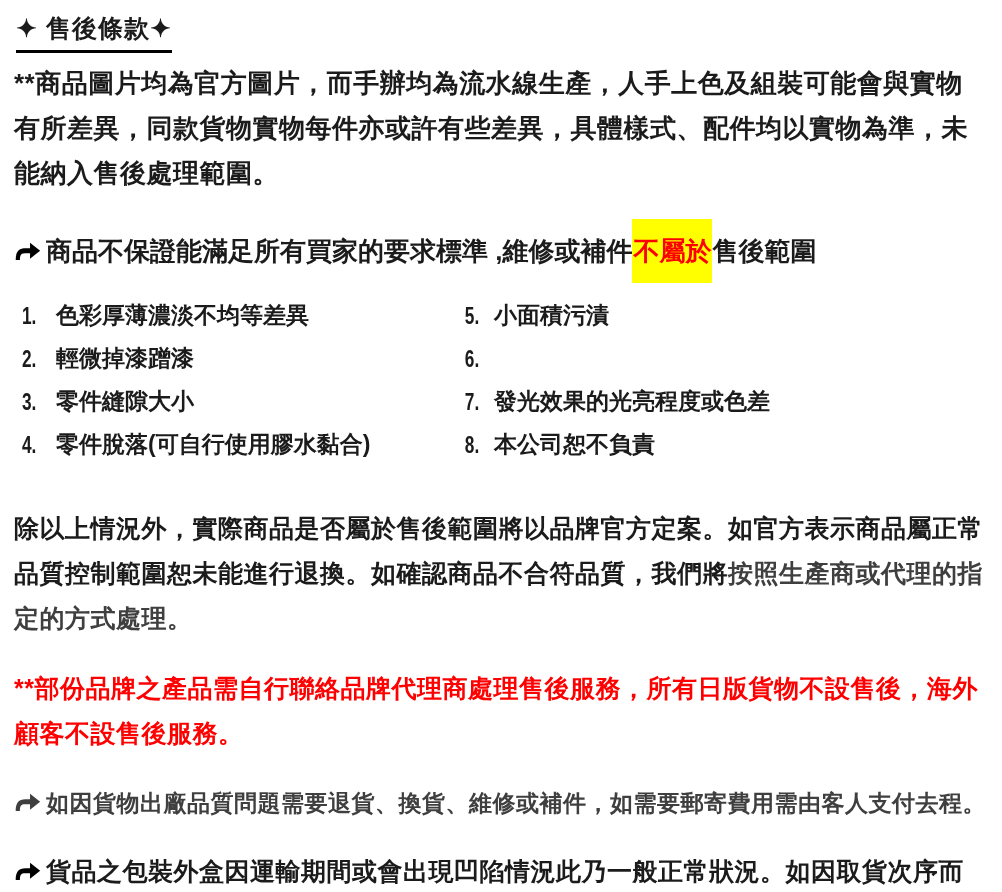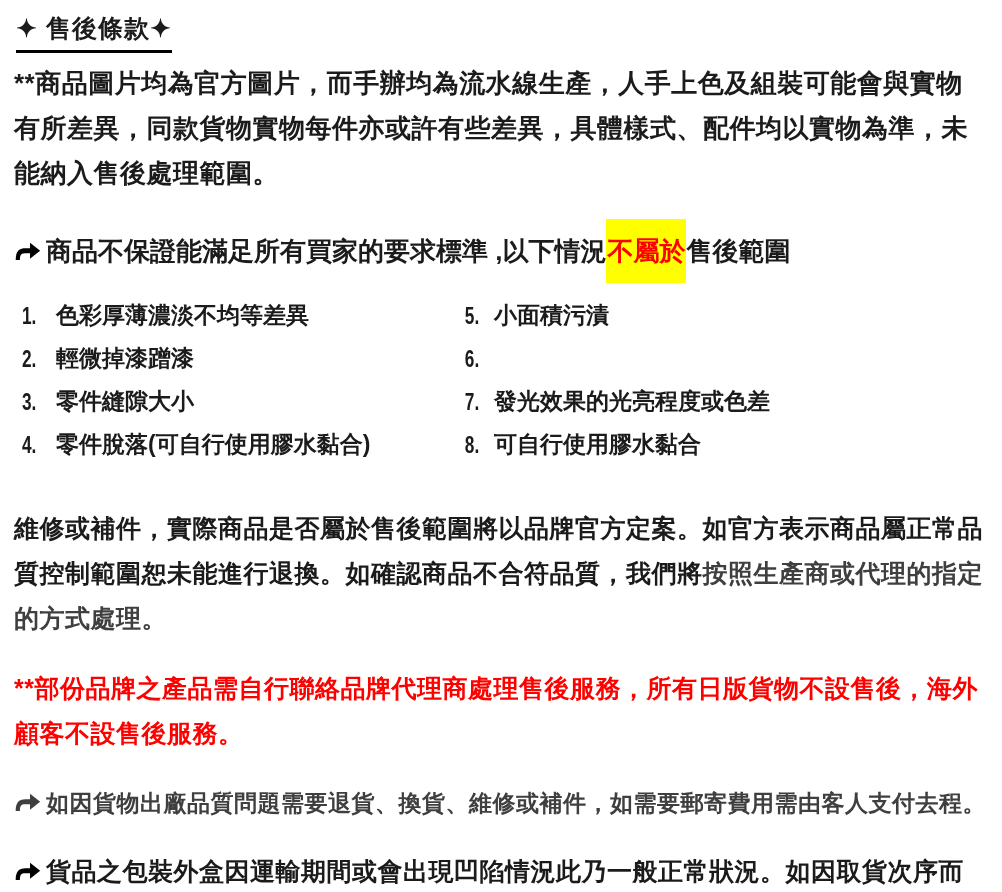--- a/index.html
+++ b/index.html
@@ -92,21 +92,21 @@
 
 <div class="page">
 
   <h1 class="title">✦ 售後條款✦</h1>
 
   <p class="intro">**商品圖片均為官方圖片，而手辦均為流水線生產，人手上色及組裝可能會與實物有所差異，同款貨物實物每件亦或許有些差異，具體樣式、配件均以實物為準，未能納入售後處理範圍。</p>
 
   <p class="notice">
     <svg class="arrow-icon" viewBox="0 0 32 24" xmlns="http://www.w3.org/2000/svg">
         <path d="M2 22 C2 12.5 5.5 8.2 13.5 8.2 L19 8.2 L19 1.5 L31 11 L19 20.5 L19 14.2 L13 14.2 C8.5 14.2 7 16 7 22 Z" fill="#000"></path>
-      </svg><span>商品不保證能滿足所有買家的要求標準 ,以下情況</span><span class="hl">不屬於</span><span>售後範圍</span>
+      </svg><span>商品不保證能滿足所有買家的要求標準 ,維修或補件</span><span class="hl">不屬於</span><span>售後範圍</span>
   </p>
 
   <div class="defect-list">
     <div class="defect-col left">
       <div class="defect-item">
         <span class="defect-num">1.</span>
         <span>色彩厚薄濃淡不均等差異</span>
       </div>
       <div class="defect-item">
         <span class="defect-num">2.</span>
@@ -128,27 +128,27 @@
       </div>
       <div class="defect-item">
         <span class="defect-num">6.</span>
       </div>
       <div class="defect-item">
         <span class="defect-num">7.</span>
         <span>發光效果的光亮程度或色差</span>
       </div>
       <div class="defect-item">
         <span class="defect-num">8.</span>
-        <span>可自行使用膠水黏合</span>
+        <span>本公司恕不負責</span>
       </div>
     </div>
   </div>
 
   <p class="para mt-official">
-    <span>維修或補件，實際商品是否屬於售後範圍將以品牌官方定案。如官方表示商品屬正常品質控制範圍恕未能進行退換。如確認商品不合符品質，我們將</span><span class="gray">按照生產商或代理的指定的方式處理。</span>
+    <span>除以上情況外，實際商品是否屬於售後範圍將以品牌官方定案。如官方表示商品屬正常品質控制範圍恕未能進行退換。如確認商品不合符品質，我們將</span><span class="gray">按照生產商或代理的指定的方式處理。</span>
   </p>
 
   <p class="para mt-red red">**部份品牌之產品需自行聯絡品牌代理商處理售後服務，所有日版貨物不設售後，海外顧客不設售後服務。</p>
 
   <p class="para small gray mt-shipping">
     <svg class="arrow-icon" viewBox="0 0 32 24" xmlns="http://www.w3.org/2000/svg">
         <path d="M2 22 C2 12.5 5.5 8.2 13.5 8.2 L19 8.2 L19 1.5 L31 11 L19 20.5 L19 14.2 L13 14.2 C8.5 14.2 7 16 7 22 Z" fill="#3f3f3f"></path>
       </svg><span>如因貨物出廠品質問題需要退貨、換貨、維修或補件，如需要郵寄費用需由客人支付去程。</span>
   </p>
 

